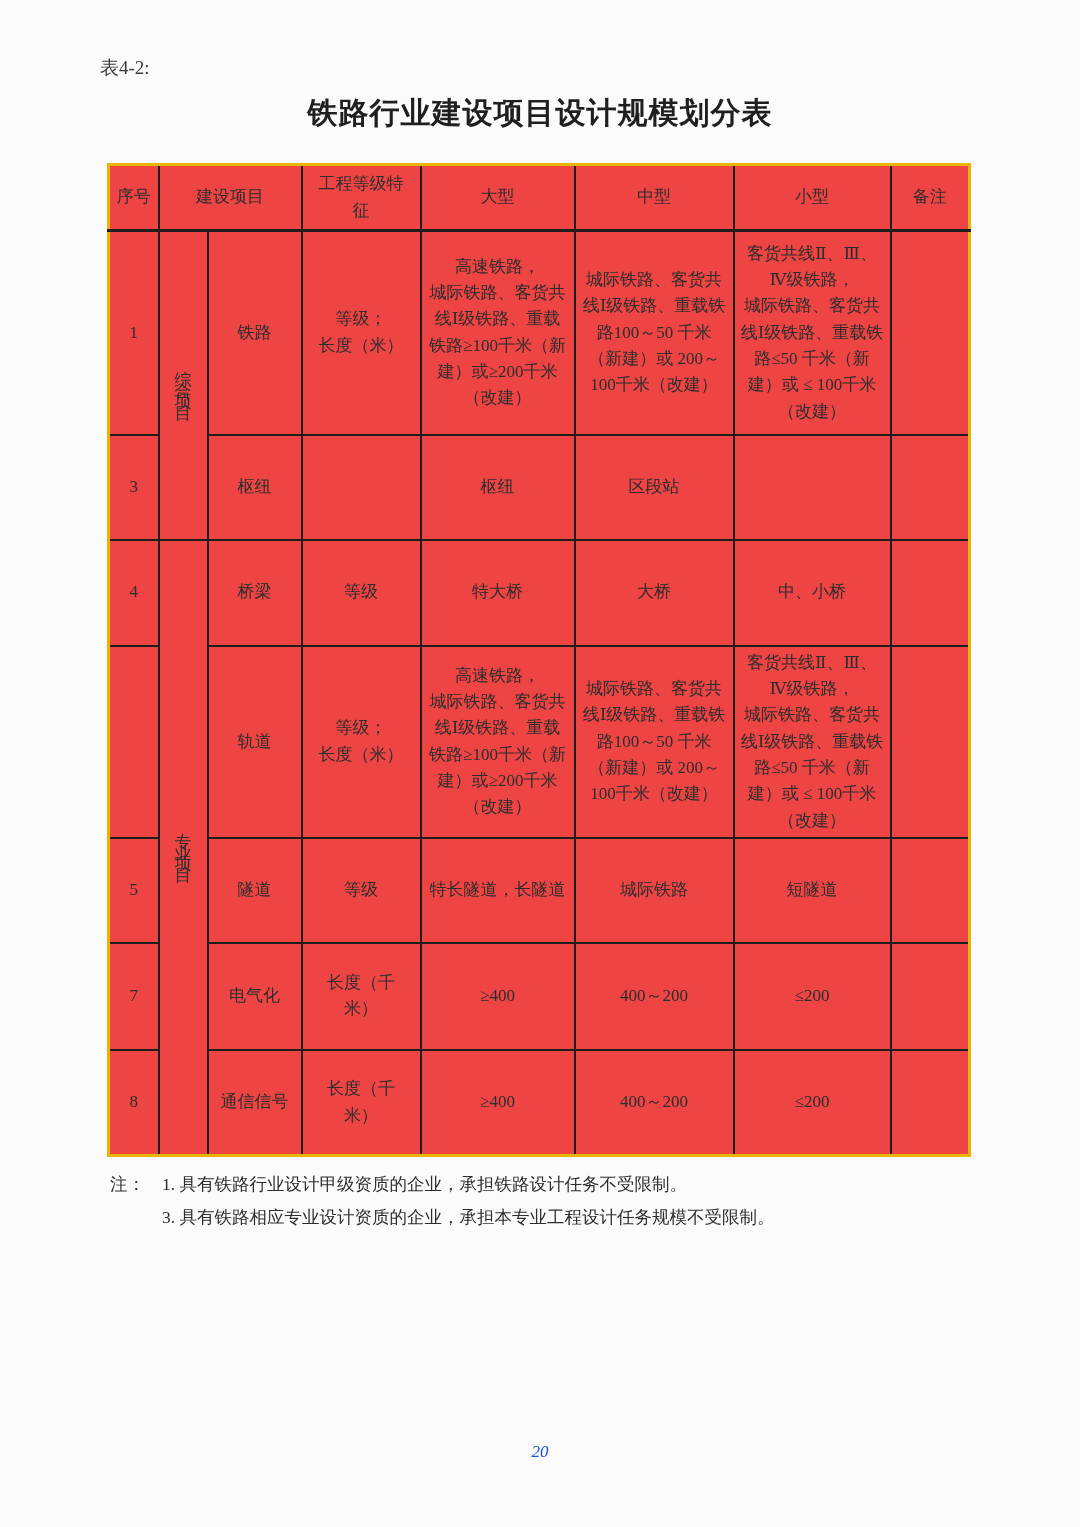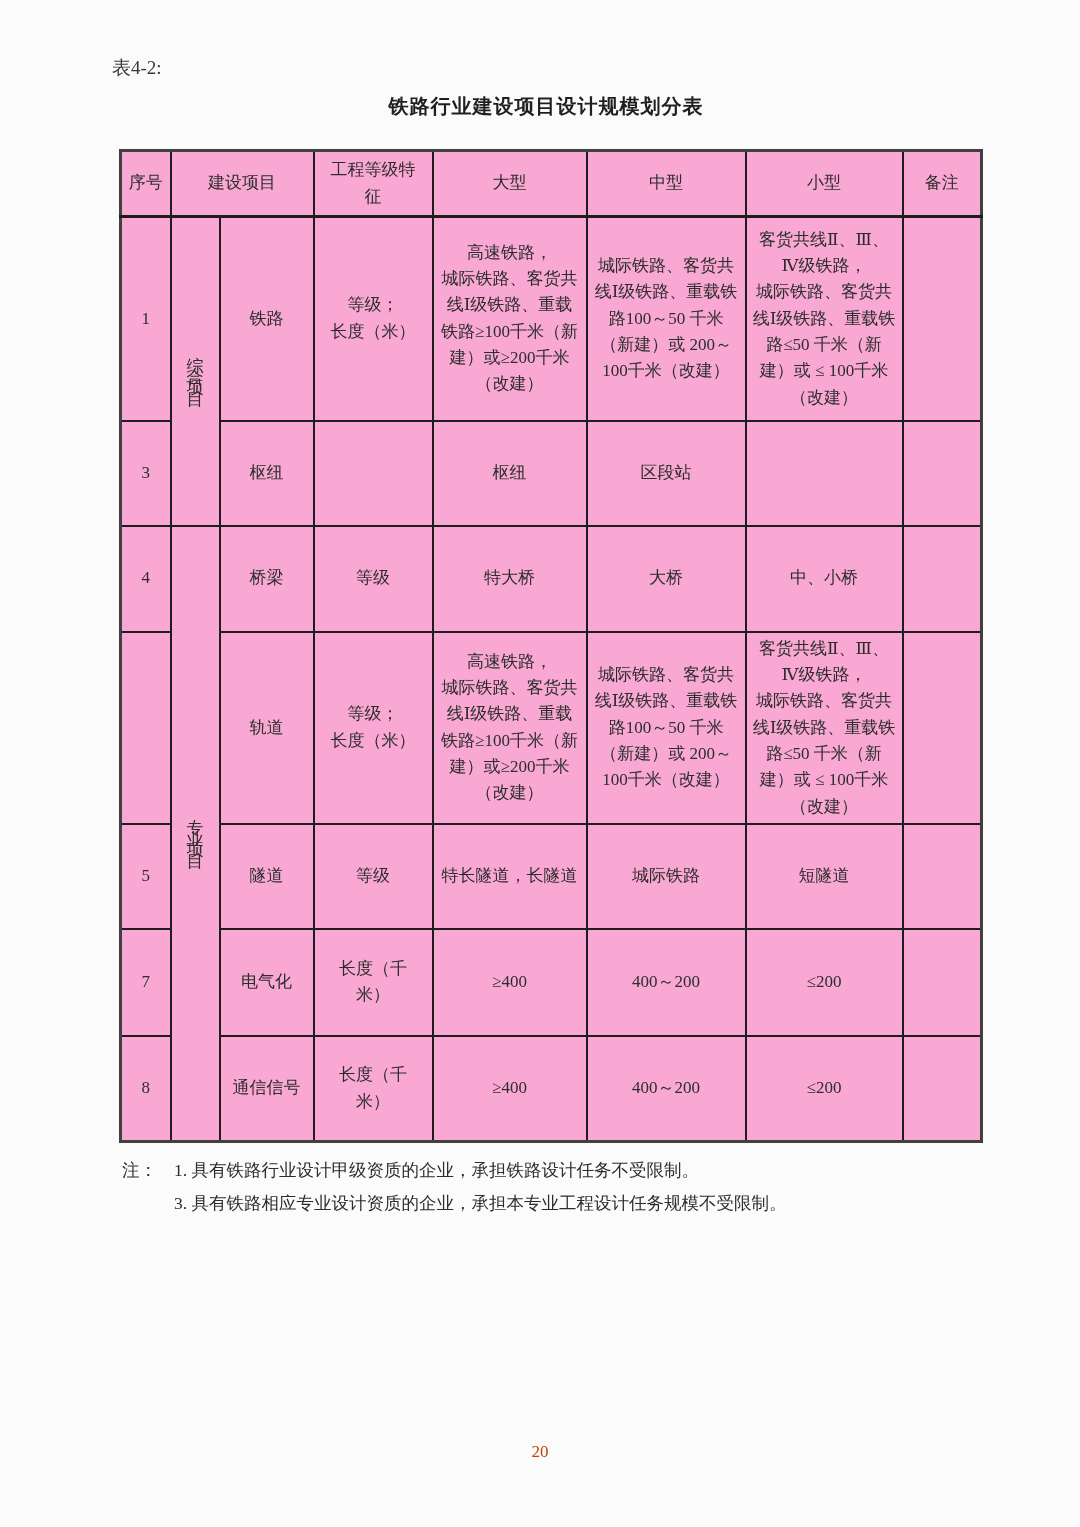--- a/index.html
+++ b/index.html
@@ -5,44 +5,44 @@
   * { box-sizing: border-box; }
   html, body { margin: 0; padding: 0; }
   body {
     width: 1080px;
     height: 1527px;
     background: #fbfbfb;
     color: #2d2d2d;
     font-family: "Liberation Serif", "DejaVu Serif", serif;
     overflow: hidden;
   }
-  .page { width: 1080px; height: 1193px; position: relative; padding-left: 12px; }
+  .page { width: 1080px; height: 1193px; position: relative; }
 
   .table-label {
     padding-top: 55px;
     margin-left: 100px;
     font-size: 19px;
     color: #3a3a3a;
   }
   .doc-title {
     text-align: center;
     margin-top: 12px;
-    font-size: 20px;
+    font-size: 30px;
     font-weight: bold;
     letter-spacing: 1px;
     color: #1f1f1f;
   }
 
   table.cls-table {
     border-collapse: collapse;
     table-layout: fixed;
     margin: 29px 0 0 107px;
     width: 861px;
-    border: 3px solid #404040;
-    background: #f9a8d4;
+    border: 3px solid #eab308;
+    background: #ef4444;
   }
   .cls-table th, .cls-table td {
     border: 2px solid #1d1d1d;
     text-align: center;
     vertical-align: middle;
     font-size: 17px;
     line-height: 1.55;
     font-weight: normal;
     padding: 3px 6px;
     color: #2d2d2d;
@@ -92,21 +92,22 @@
   .notes-items { flex: 1; }
   .note-item { line-height: 1.8; margin-bottom: 1px; }
 
   .page-number {
     position: absolute;
     left: 0;
     top: 1442px;
     width: 100%;
     text-align: center;
     font-size: 17px;
-    color: #c2410c;
+    color: #1d4ed8;
+    font-style: italic;
   }
 </style>
 </head>
 <body>
 
 <div class="page">
 
   <div class="table-label">表4-2:</div>
 
   <div class="doc-title">铁路行业建设项目设计规模划分表</div>

